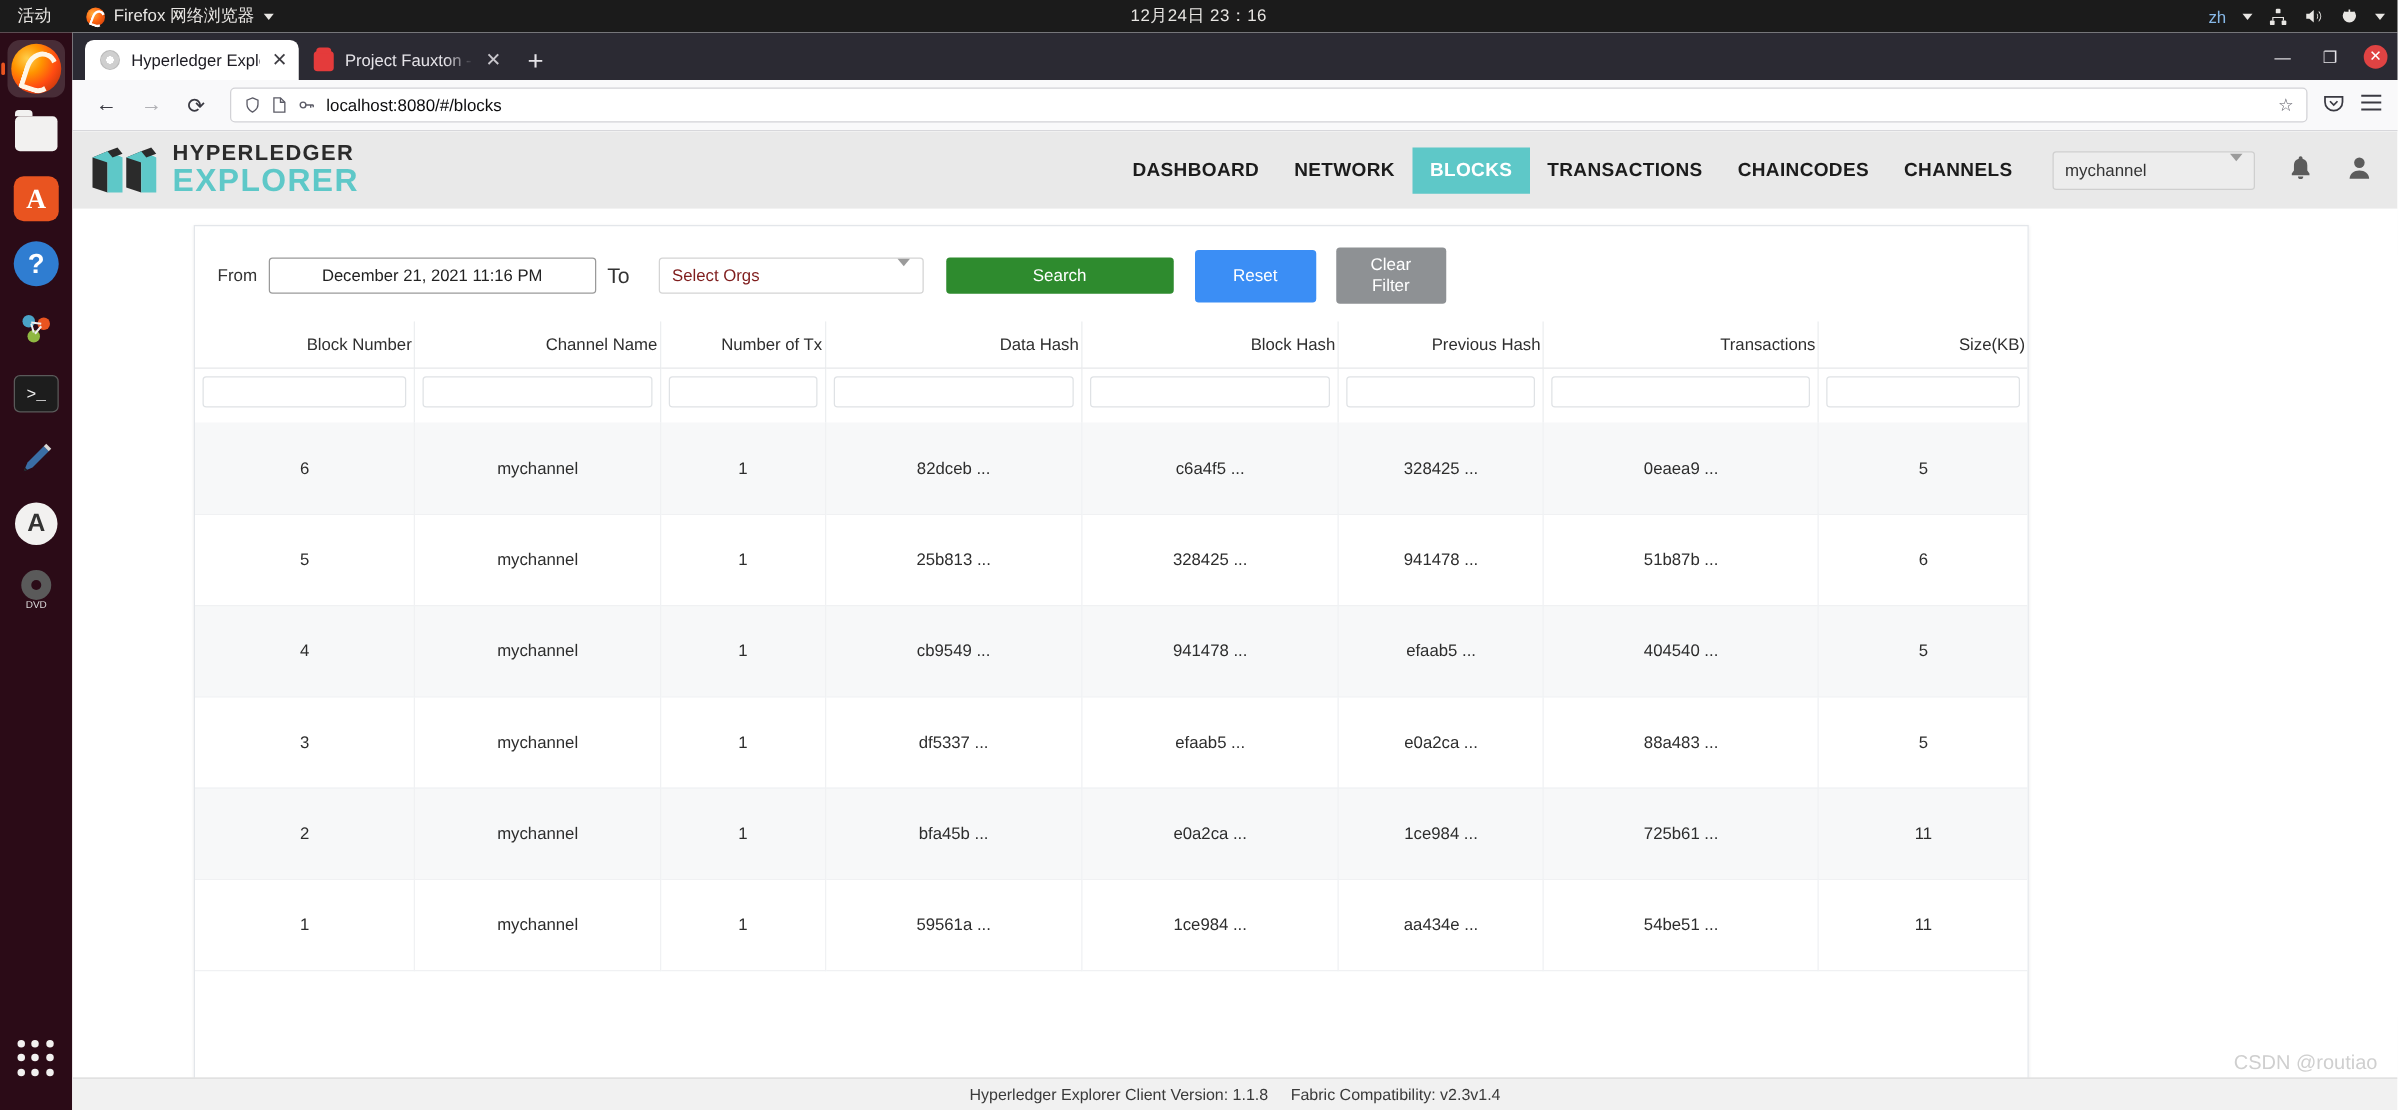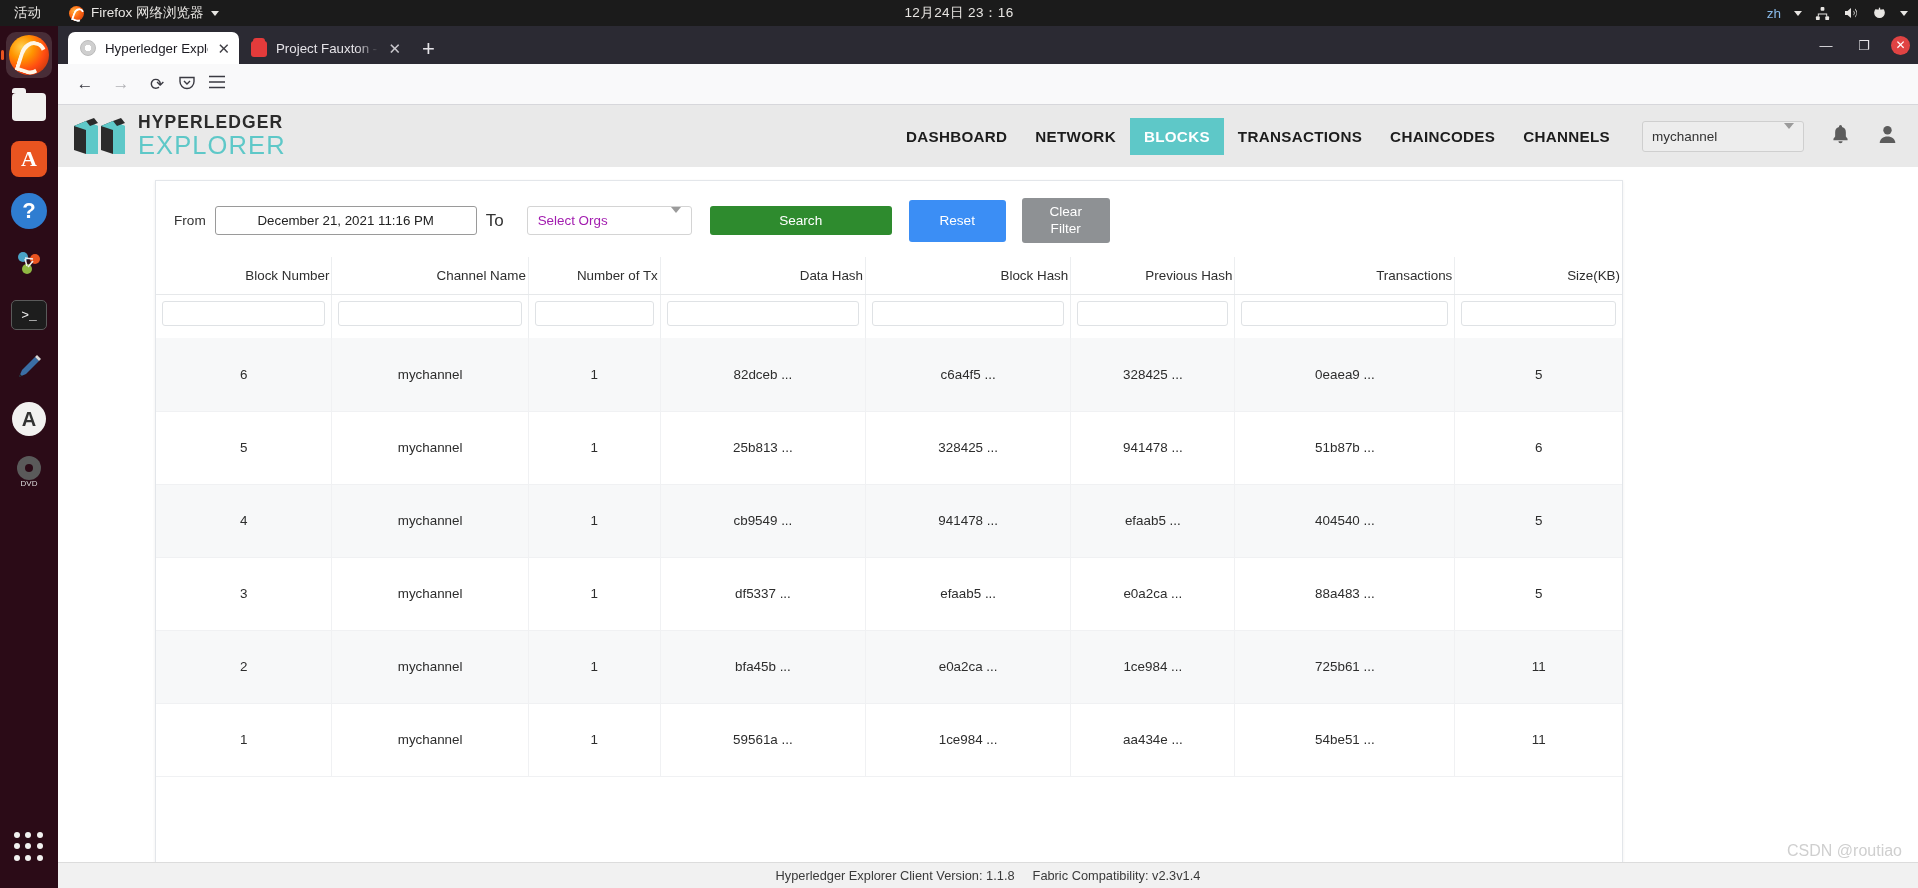--- a/index.html
+++ b/index.html
@@ -146,21 +146,21 @@
     height: 783px; background: #fff; position: relative; overflow: hidden;
   }
   #hdr {
     height: 62px; background: #e9e9e9; display: flex; align-items: center;
     padding: 0 20px 0 10px; position: relative;
   }
   #logo-wrap { display: flex; align-items: center; gap: 11px; margin-left: 4px;}
   .logo-mark { width: 55px; height: 44px; position: relative; }
   .logo-text { line-height: 1.02; }
   .logo-text .l1 { font-size: 17.5px; font-weight: bold; letter-spacing: 1.1px; color: #2b2b2b;}
-  .logo-text .l2 { font-size: 25.5px; font-weight: normal; letter-spacing: 1.1px; color: #5ec8c8;}
+  .logo-text .l2 { font-size: 25.5px; font-weight: bold; letter-spacing: 1.1px; color: #5ec8c8;}
   #nav { display: flex; align-items: center; gap: 0px; margin-left: auto; }
   .navitem {
     font-size: 15.2px; font-weight: bold; color: #1c1c1c; letter-spacing: .3px;
     padding: 10px 14px;
   }
   .navitem.sel { background: #5ec8c8; color: #fff; }
   #chanwrap { margin-left: 18px; }
   #chansel {
     width: 162px; height: 31px; background: #ededed; border: 1px solid #cfcfcf;
     border-radius: 3px; display: flex; align-items: center; padding: 0 9px;
@@ -178,23 +178,23 @@
   }
   #filterbar { display: flex; align-items: center; padding: 17px 18px 0 18px; gap: 0; }
   .lbl-from { font-size: 13.6px; color: #333; margin-right: 9px; }
   .lbl-to { font-size: 17px; color: #333; margin: 0 9px; }
   .date-input {
     width: 262px; height: 29px; border: 1px solid #9a9a9a; border-radius: 3px;
     display: flex; align-items: center; justify-content: center;
     font-size: 13.3px; color: #222; background: #fff;
   }
   .orgs-input {
-    width: 165px; height: 29px; margin-left: 14px; border: 1px solid #d4d4d4;
+    width: 212px; height: 29px; margin-left: 14px; border: 1px solid #d4d4d4;
     border-radius: 3px; display: flex; align-items: center; padding: 0 10px;
-    font-size: 13.4px; color: #a21caf; background: #fff;
+    font-size: 13.4px; color: #7f1d1d; background: #fff;
   }
   .orgs-input .arrow { margin-left: auto; }
   .btn { border-radius: 3px; display: flex; align-items: center; justify-content: center; color: #fff; font-size: 13.6px; }
   #btn-search { width: 182px; height: 29px; background: #2e8b2e; margin-left: 18px; }
   #btn-reset  { width: 97px;  height: 42px; background: #3b8ef5; margin-left: 17px; }
   #btn-clear  { width: 88px;  height: 45px; background: #8e9194; margin-left: 16px;
                 flex-direction: column; line-height: 1.25; }
 
   table { width: 100%; border-collapse: collapse; table-layout: fixed; }
   thead th {
@@ -347,20 +347,41 @@
       <span class="wb">—</span>
       <span class="wb">❐</span>
       <span class="wb close">✕</span>
     </div>
   </div>
 
   <div id="navbar">
     <span class="navbtn">←</span>
     <span class="navbtn dim">→</span>
     <span class="navbtn">⟳</span>
+    <div id="urlbar">
+      <span class="u-ic">
+        <svg width="14" height="14" viewBox="0 0 16 16" fill="none" stroke="#5b5b66" stroke-width="1.2">
+            <path d="M8 1.5l5 2v4c0 3-2.2 5.4-5 7-2.8-1.6-5-4-5-7v-4z"></path>
+          </svg>
+      </span>
+      <span class="u-ic">
+        <svg width="13" height="14" viewBox="0 0 14 16" fill="none" stroke="#5b5b66" stroke-width="1.2">
+            <path d="M2 1.5h6l4 4v9H2z"></path>
+            <path d="M8 1.5v4h4"></path>
+          </svg>
+      </span>
+      <span class="u-ic">
+        <svg width="15" height="14" viewBox="0 0 16 16" fill="none" stroke="#5b5b66" stroke-width="1.3">
+            <circle cx="4.5" cy="8" r="2.6"></circle>
+            <path d="M7 8h7M11.5 8v2.4M13.8 8v2"></path>
+          </svg>
+      </span>
+      <span class="url-text">localhost:8080/#/blocks</span>
+      <span class="star">☆</span>
+    </div>
     <div id="navbar-right">
       <span>
         <svg width="18" height="18" viewBox="0 0 18 18" fill="none" stroke="#3a3a42" stroke-width="1.4">
             <path d="M2 4.5h14v4a7 7 0 01-14 0z"></path>
             <path d="M6 8l3 3 3-3"></path>
           </svg>
       </span>
       <span>
         <svg width="18" height="14" viewBox="0 0 18 14" stroke="#3a3a42" stroke-width="1.6">
             <path d="M1 1.5h16M1 7h16M1 12.5h16"></path>

